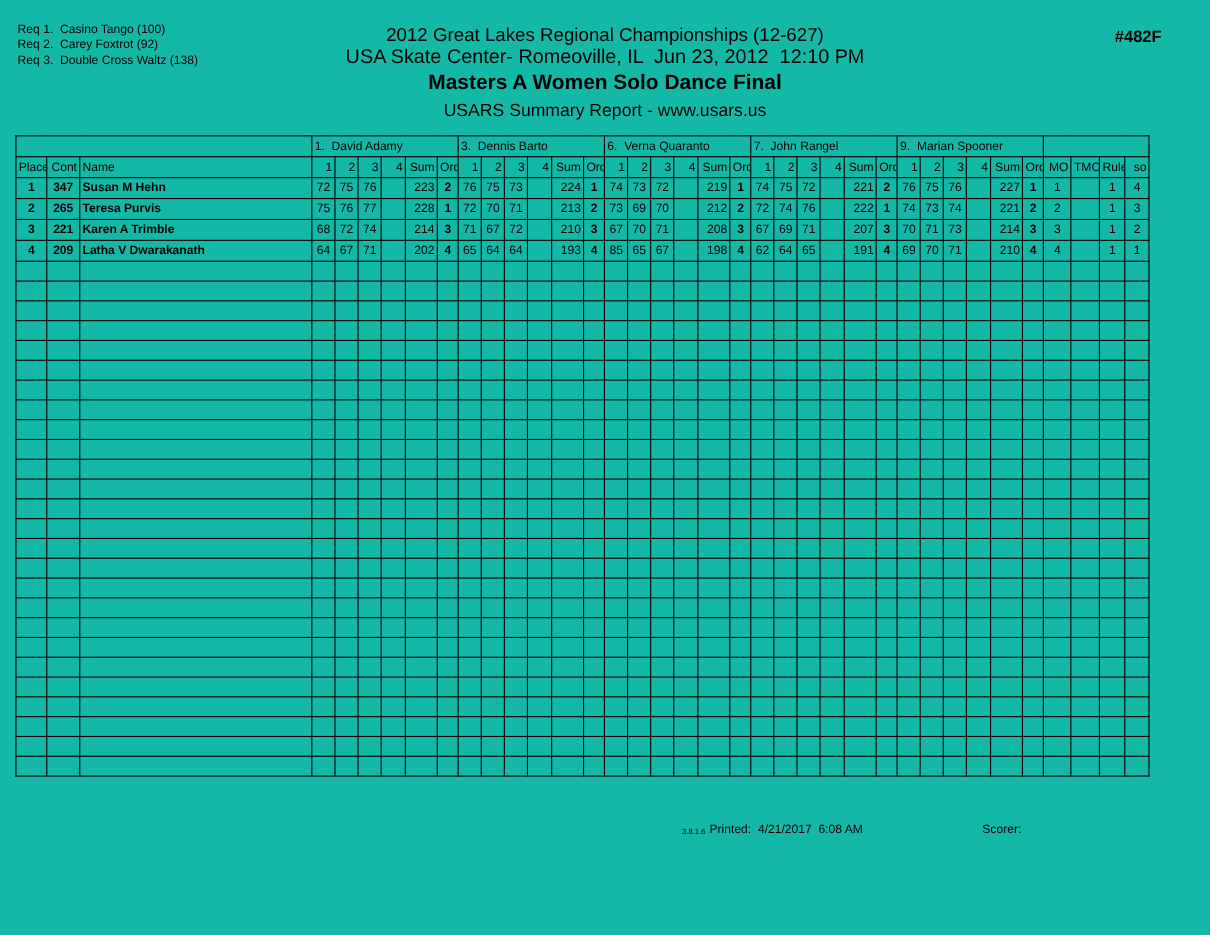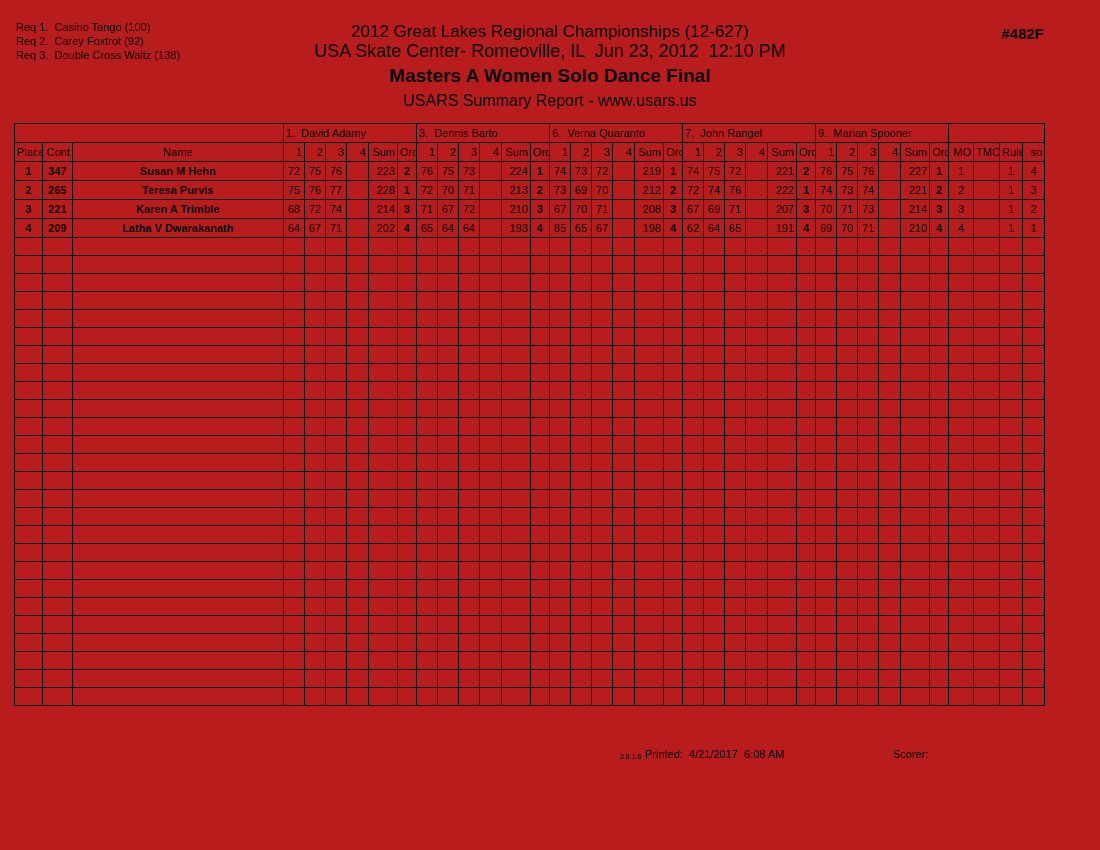--- a/index.html
+++ b/index.html
@@ -1,42 +1,42 @@
 <!DOCTYPE html>
 <html><head>
 <meta charset="utf-8">
 <style>
   * { margin:0; padding:0; box-sizing:border-box; }
   html,body { background:#fff; }
   body { width:1100px; height:850px; font-family:"Liberation Sans", sans-serif; color:#000; }
-  .page { position:relative; width:1100px; height:850px; background:#b91c1c; overflow:hidden; }
+  .page { position:relative; width:1100px; height:850px; background:#14b8a6; overflow:hidden; }
 
   .reqs { position:absolute; left:16px; top:20px; font-size:11px; line-height:14px; white-space:pre; }
 
   .titleblock { position:absolute; left:0; top:22px; width:1100px; text-align:center; }
   .titleblock div { white-space:pre; }
   .title  { font-size:17px; font-weight:normal; line-height:20px; }
   .venue  { font-size:18px; line-height:18px; }
   .event  { font-size:19px; font-weight:bold; line-height:22px; margin-top:5px; }
   .report { font-size:16px; line-height:19px; margin-top:4px; }
 
-  .code { position:absolute; top:25px; right:56px; font-size:15px; font-weight:bold; }
+  .code { position:absolute; top:25px; right:44px; font-size:15px; font-weight:bold; }
 
   table.results { position:absolute; left:14px; top:123px; width:1030px;
                   border-collapse:collapse; table-layout:fixed; }
   table.results td { border:1px solid #000; height:18px; line-height:18px;
                      font-size:11px; padding:0 2px; overflow:hidden; white-space:pre;
                      vertical-align:middle; }
   td.noborder { border:none; }
   td.gs { border-left:4px solid #000; }
   td.thickR { border-right:4px solid #000; }
   td.hdr { font-size:10px; text-align:right; padding:0 1px; }
   td.c { text-align:center; }
   td.r { text-align:right; padding-right:3px; }
-  td.l { text-align:center; padding-left:4px;margin-left:23px; }
+  td.l { text-align:left; padding-left:4px;margin-left:23px; }
   td.b { font-weight:bold; }
   td.judge-name { text-align:left; padding-left:4px; font-size:11px; }
 
   .footer { position:absolute; left:0; top:748px; width:1100px; height:16px; font-size:11px; }
   .version { position:absolute; left:620px; top:5px; font-size:7px; }
   .printed { position:absolute; left:645px; top:0; white-space:pre; }
   .scorer  { position:absolute; left:893px; top:0; white-space:pre; }
 </style>
 </head>
 <body>

